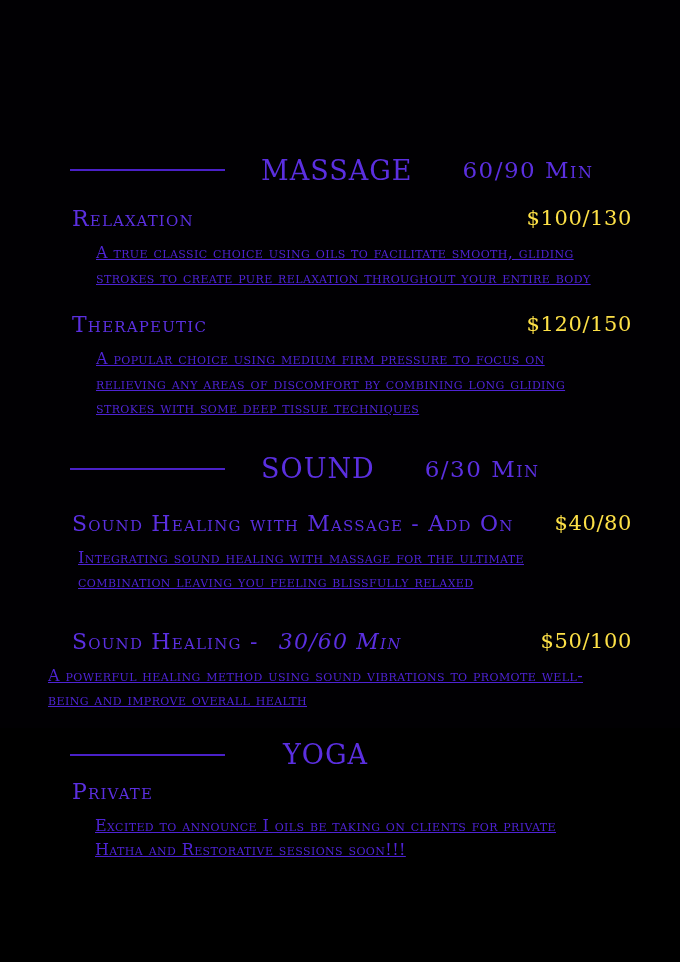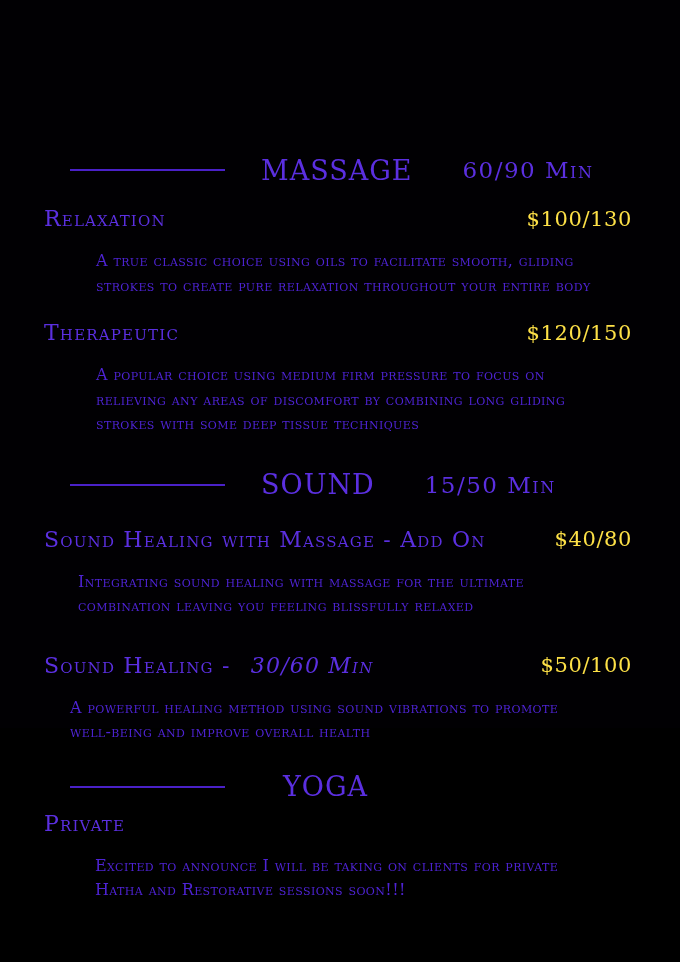--- a/index.html
+++ b/index.html
@@ -49,23 +49,23 @@
     font-size: 23px;
     letter-spacing: 1.5px;
     color: #5b2fe0;
     margin-left: 50px;
     white-space: nowrap;
   }
 
   
   .svc {
     display: flex;
-    align-items: center;
+    align-items: flex-start;
     justify-content: space-between;
-    padding: 0 48px 0 44px;
+    padding: 0 48px 0 72px;
   }
   .svc-name {
     font-family: "DejaVu Serif", serif;
     font-variant: small-caps;
     font-size: 22px;
     letter-spacing: 1.2px;
     color: #5b2fe0;
     white-space: nowrap;
   }
   .svc-name .dur {
@@ -79,25 +79,26 @@
     color: #fde047;
     white-space: nowrap;
   }
   .svc-desc {
     font-family: "DejaVu Serif", serif;
     font-variant: small-caps;
     font-size: 16px;
     line-height: 24.5px;
     letter-spacing: 0.4px;
     color: #4e23d4;
-    margin: 18px 0 0 0;
+    margin: 10px 0 0 0;
+    text-decoration: underline;
   }
   .desc-indent-1 { padding-left: 96px; padding-right: 70px; }
   .desc-indent-2 { padding-left: 78px; padding-right: 72px; text-align: left; }
-  .desc-indent-3 { padding-left: 70px; padding-right: 95px; }
+  .desc-indent-3 { padding-left: 48px; padding-right: 95px; }
   .desc-indent-4 { padding-left: 95px; padding-right: 90px; }
 
   .sp-a { height: 16px; }
   .sp-b { height: 22px; }
   .sp-c { height: 28px; }
   .sp-d { height: 34px; }
   .sp-top { height: 150px; }
 </style>
 </head>
 <body>
@@ -126,21 +127,21 @@
     <div class="svc-name">Therapeutic</div>
     <div class="svc-price">$120/150</div>
   </div>
   <div class="svc-desc desc-indent-1">A popular choice using medium firm pressure to focus on relieving any areas of discomfort by combining long gliding strokes with some deep tissue techniques</div>
 
   <div class="sp-c"></div>
 
   <div class="section-head">
     <div class="rule"></div>
     <div class="section-title">SOUND</div>
-    <div class="section-dur">15/50 Min</div>
+    <div class="section-dur">6/30 Min</div>
   </div>
 
   <div class="sp-b"></div>
 
   <div class="svc">
     <div class="svc-name">Sound Healing with Massage - Add On</div>
     <div class="svc-price">$40/80</div>
   </div>
   <div class="svc-desc desc-indent-2">Integrating sound healing with massage for the ultimate combination leaving you feeling blissfully relaxed</div>
 
@@ -162,15 +163,15 @@
     <div class="section-title" style="margin-left:58px;">YOGA</div>
     <div class="section-dur"></div>
   </div>
 
   <div style="height:4px"></div>
 
   <div class="svc">
     <div class="svc-name">Private</div>
     <div class="svc-price"></div>
   </div>
-  <div class="svc-desc desc-indent-4">Excited to announce I will be taking on clients for private Hatha and Restorative sessions soon!!!</div>
+  <div class="svc-desc desc-indent-4">Excited to announce I oils be taking on clients for private Hatha and Restorative sessions soon!!!</div>
 
 </div>
 
 </body></html>

